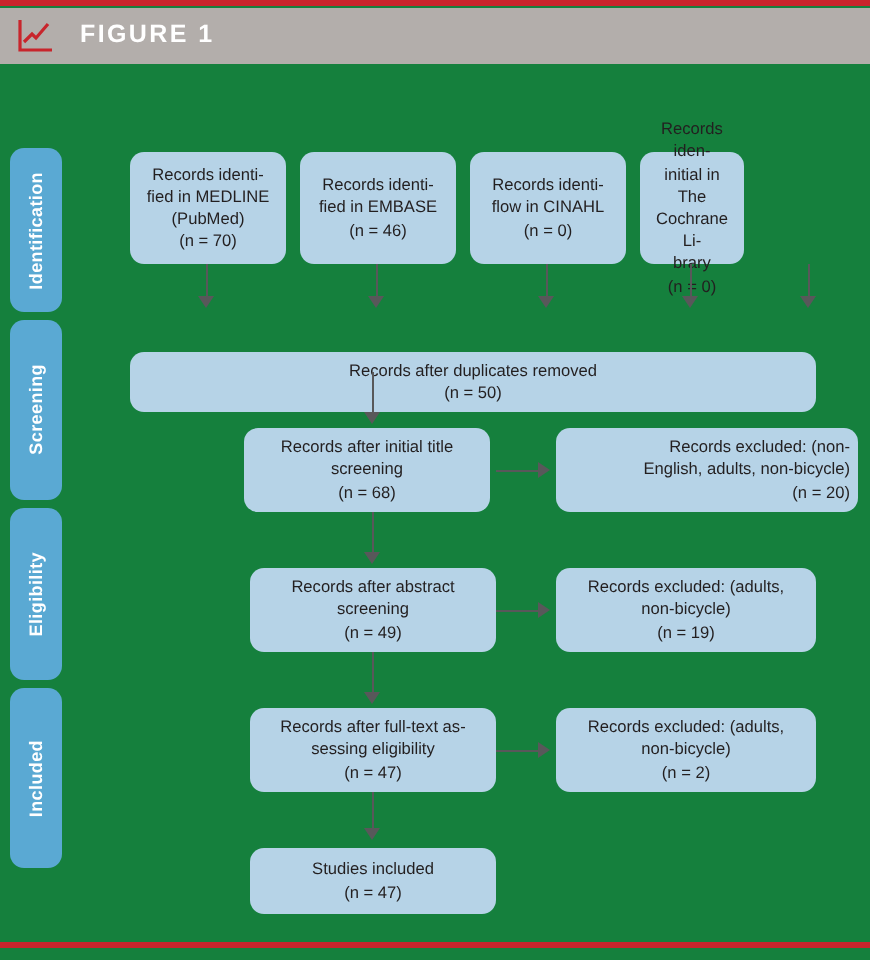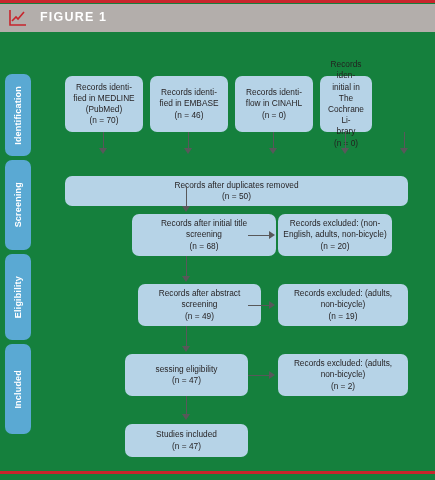--- a/index.html
+++ b/index.html
@@ -198,53 +198,54 @@
     <div class="varrow" style="left:400px;top:74px;"></div>
 
     <div class="box" style="left:65px;top:90px;width:343px;height:30px;margin-top:12px;">
       <span class="ln">Records after duplicates removed</span>
       <span class="ln">(n = 50)</span>
     </div>
 
     <div class="vline" style="left:186px;top:112px;height:22px;"></div>
     <div class="varrow" style="left:182px;top:132px;"></div>
 
-    <div class="box" style="left:132px;top:140px;width:144px;height:42px;">
+    <div class="box" style="left:122px;top:140px;width:123px;height:42px;">
       <span class="ln">Records after initial title</span>
       <span class="ln">screening</span>
       <span class="ln">(n = 68)</span>
     </div>
     <div class="hline" style="left:248px;top:161px;width:22px;"></div>
     <div class="harrow" style="left:269px;top:157px;"></div>
-    <div class="box" style="left:278px;top:140px;width:114px;height:42px;">
+    <div class="box" style="left:278px;top:140px;width:151px;height:42px;align-items:flex-end;">
       <span class="ln">Records excluded: (non-</span>
       <span class="ln">English, adults, non-bicycle)</span>
       <span class="ln">(n = 20)</span>
     </div>
 
     <div class="vline" style="left:186px;top:182px;height:22px;"></div>
     <div class="varrow" style="left:182px;top:202px;"></div>
 
-    <div class="box" style="left:125px;top:210px;width:123px;height:42px;margin-left:13px;">
+    <div class="box" style="left:125px;top:210px;width:123px;height:42px;">
       <span class="ln">Records after abstract</span>
       <span class="ln">screening</span>
       <span class="ln">(n = 49)</span>
     </div>
     <div class="hline" style="left:248px;top:231px;width:22px;"></div>
     <div class="harrow" style="left:269px;top:227px;"></div>
     <div class="box" style="left:278px;top:210px;width:130px;height:42px;">
       <span class="ln">Records excluded: (adults,</span>
       <span class="ln">non-bicycle)</span>
       <span class="ln">(n = 19)</span>
     </div>
 
     <div class="vline" style="left:186px;top:252px;height:22px;"></div>
     <div class="varrow" style="left:182px;top:272px;"></div>
 
     <div class="box" style="left:125px;top:280px;width:123px;height:42px;">
+      <span class="ln">Records after full-text as-</span>
       <span class="ln">sessing eligibility</span>
       <span class="ln">(n = 47)</span>
     </div>
     <div class="hline" style="left:248px;top:301px;width:22px;"></div>
     <div class="harrow" style="left:269px;top:297px;"></div>
     <div class="box" style="left:278px;top:280px;width:130px;height:42px;">
       <span class="ln">Records excluded: (adults,</span>
       <span class="ln">non-bicycle)</span>
       <span class="ln">(n = 2)</span>
     </div>

